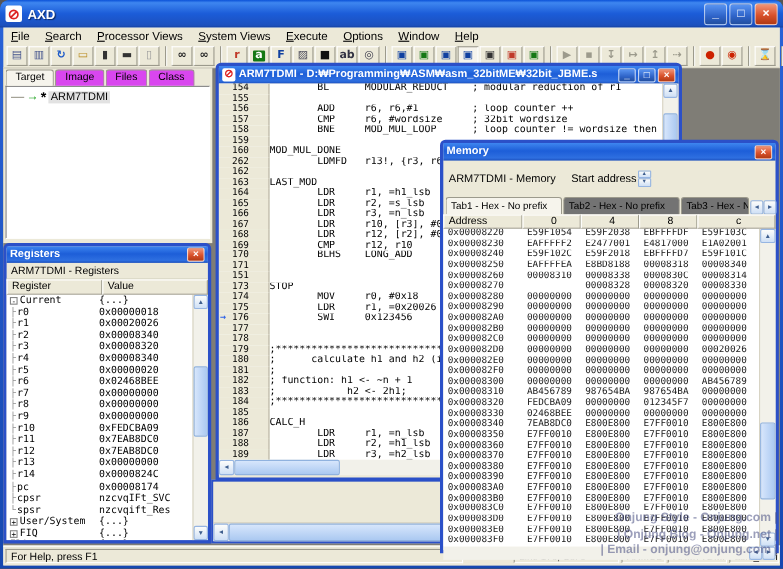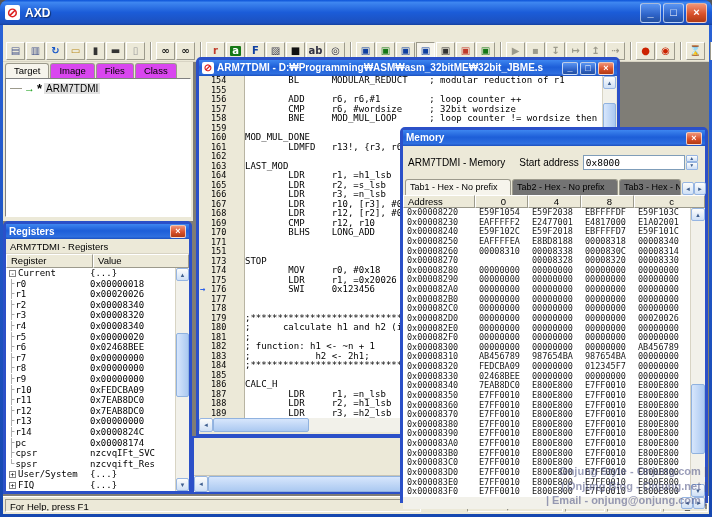--- a/index.html
+++ b/index.html
@@ -133,20 +133,30 @@
       </span>
     <span class="wb">
         <span>□</span>
       </span>
     <span class="wb close">
         <span>×</span>
       </span>
   </div>
 
   <div id="content">
+    <div class="menubar" id="menubar">
+        <span class="mitem"><u>F</u>ile</span>
+        <span class="mitem"><u>S</u>earch</span>
+        <span class="mitem"><u>P</u>rocessor Views</span>
+        <span class="mitem"><u>S</u>ystem Views</span>
+        <span class="mitem"><u>E</u>xecute</span>
+        <span class="mitem"><u>O</u>ptions</span>
+        <span class="mitem"><u>W</u>indow</span>
+        <span class="mitem"><u>H</u>elp</span>
+      </div>
     <div class="toolbar" id="toolbar">
         <span class="tbtn">
           <span class="tglyph" style="color: rgb(68, 84, 140);">▤</span>
         </span>
         <span class="tbtn">
           <span class="tglyph" style="color: rgb(68, 84, 140);">▥</span>
         </span>
         <span class="tbtn">
           <span class="tglyph" style="color: rgb(26, 88, 200);">↻</span>
         </span>
@@ -314,21 +324,21 @@
             </div>
             <div class="crow">
               <span class="cgut"><span class="cnum">159</span></span>
               <span class="ctext"></span>
             </div>
             <div class="crow">
               <span class="cgut"><span class="cnum">160</span></span>
               <span class="ctext">MOD_MUL_DONE</span>
             </div>
             <div class="crow">
-              <span class="cgut"><span class="cnum">161</span></span>
+              <span class="cgut"><span class="cnum">262</span></span>
               <span class="ctext">        LDMFD   r13!, {r3, r6-</span>
             </div>
             <div class="crow">
               <span class="cgut"><span class="cnum">162</span></span>
               <span class="ctext"></span>
             </div>
             <div class="crow">
               <span class="cgut"><span class="cnum">163</span></span>
               <span class="ctext">LAST_MOD</span>
             </div>
@@ -632,21 +642,20 @@
     <div class="childwin" id="memwin">
       <div class="ctitle">
         <span class="cttl">Memory</span>
         <span class="cbtn close">
             <span>×</span>
           </span>
       </div>
       <div class="memcap">
         <span>ARM7TDMI - Memory</span>
         <span style="margin-left:14px;">Start address</span>
-        <input class="addr" readonly="" value="0x8000" style="">
         <span class="spin">
           <span class="spinbtn">▲</span>
           <span class="spinbtn">▼</span>
         </span>
       </div>
       <div class="mtabs" id="mtabs">
           <span class="mtab active" style="width: 106px;">Tab1 - Hex - No prefix</span>
           <span class="mtab" style="width: 106px;">Tab2 - Hex - No prefix</span>
           <span class="mtab" style="width: 62px;">Tab3 - Hex - No prefix</span>
           <span class="tabarrows">

